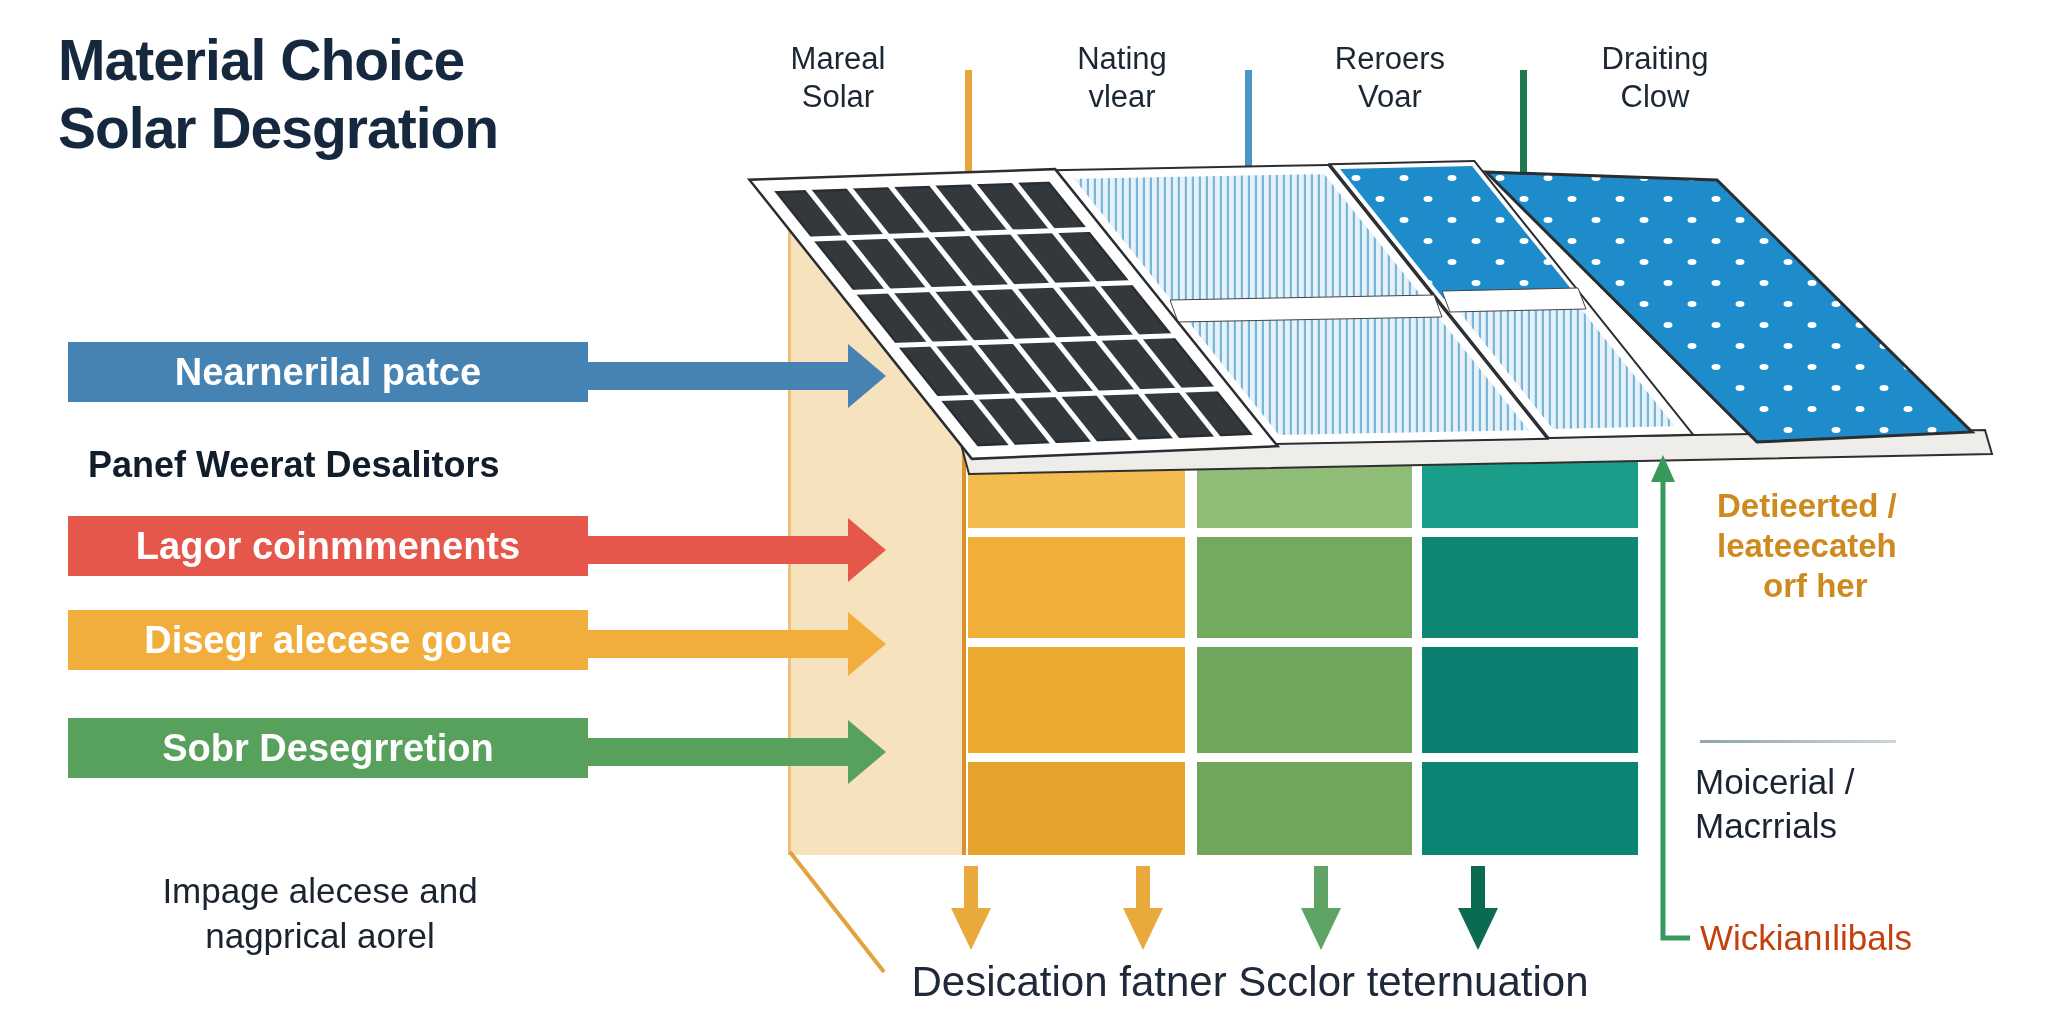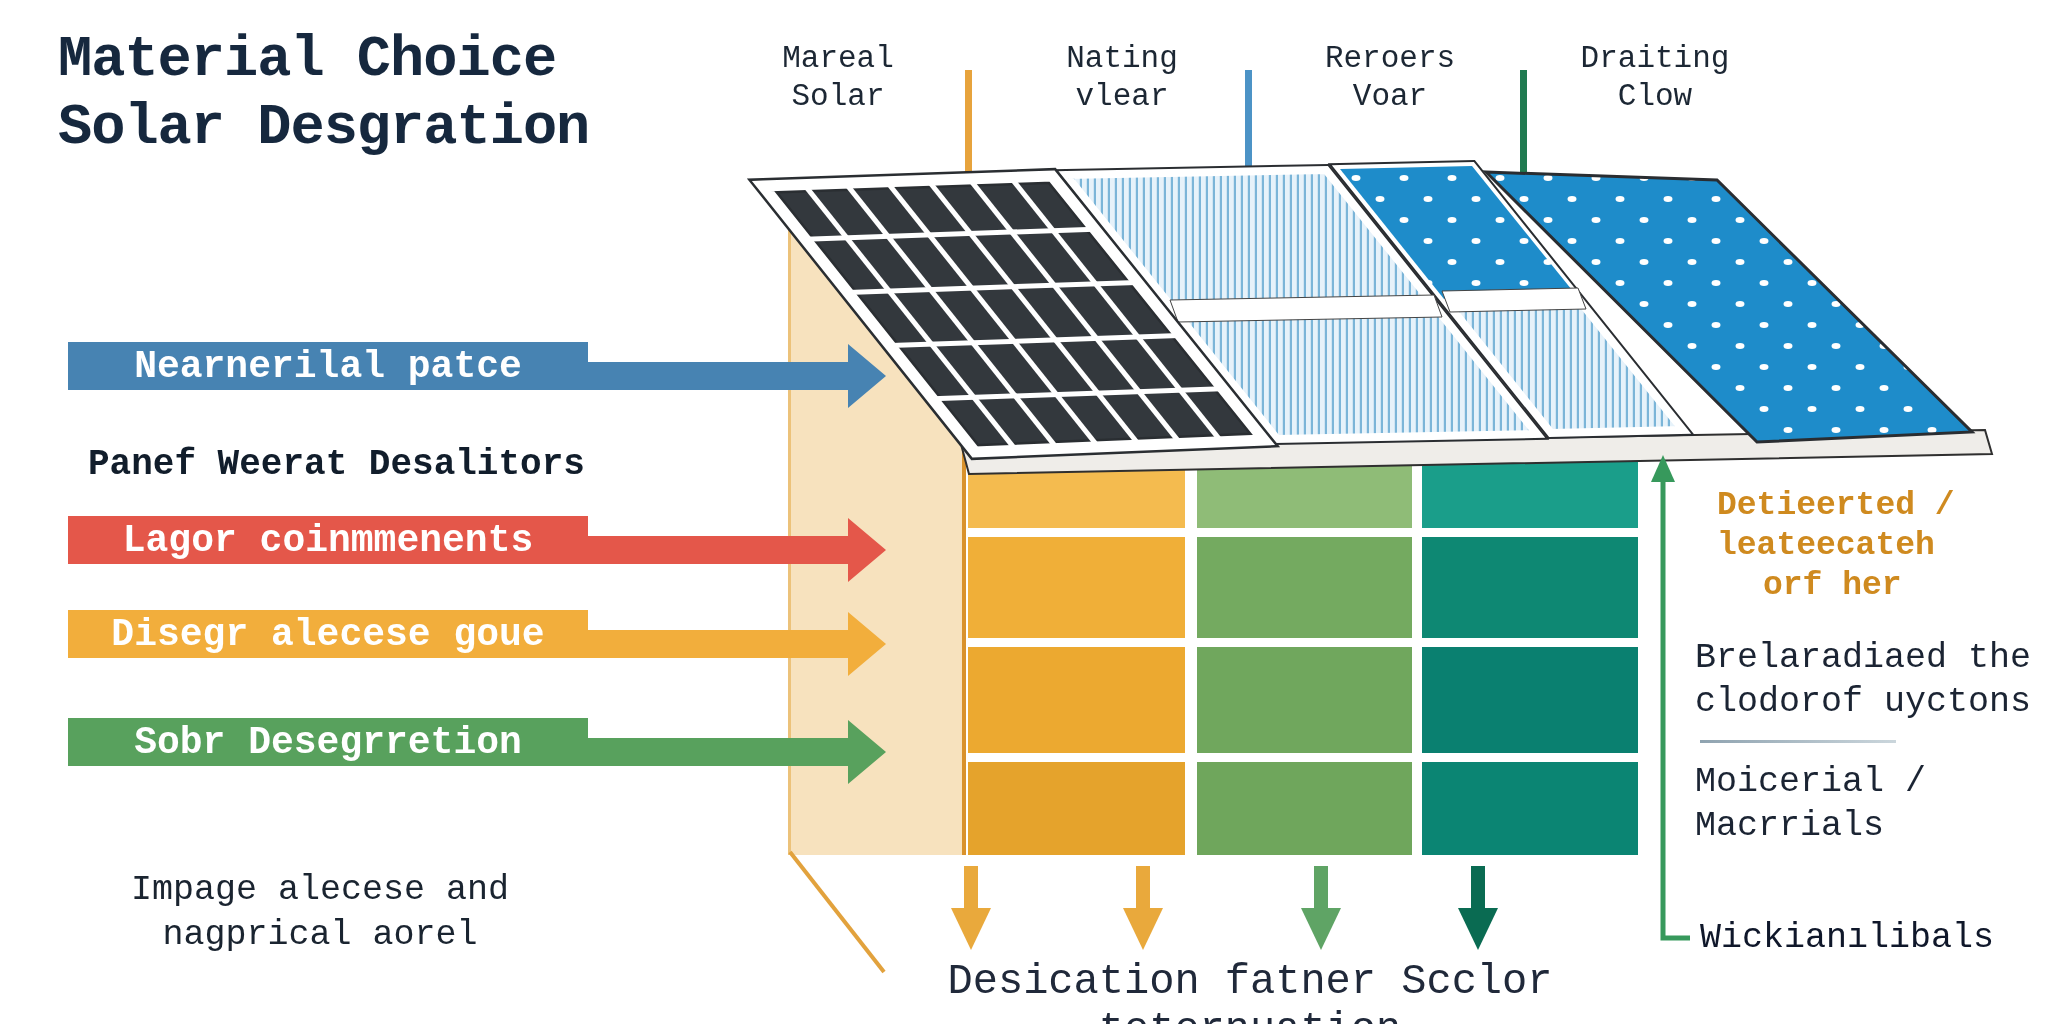--- a/index.html
+++ b/index.html
@@ -1,43 +1,43 @@
 <!DOCTYPE html>
 <html><head>
 <meta charset="utf-8">
 <style>
   html,body{margin:0;padding:0;background:#ffffff;}
   #canvas{
     position:relative;width:2048px;height:1024px;overflow:hidden;
-    background:#ffffff;font-family:Liberation Mono, monospace;
+    background:#ffffff;font-family:Liberation Sans, sans-serif;
   }
   .abs{position:absolute;}
   
   #title{left:58px;top:26px;color:#16283E;font-weight:800;font-size:57px;line-height:68px;letter-spacing:-1px;}
   
   .top-label{top:40px;width:220px;text-align:center;color:#1C2734;font-size:31px;line-height:38px;font-weight:500;}
   .tick{top:70px;width:7px;height:106px;}
   
   #wall{left:788px;top:222px;width:175px;height:633px;border-left:3px solid #ECC27A;}
   #wall-edge{left:962px;top:396px;width:4px;height:459px;}
   .cell{position:absolute;}
   
-  .bar{left:68px;width:520px;height:48px;display:flex;align-items:center;justify-content:center;
+  .bar{left:68px;width:520px;height:60px;display:flex;align-items:center;justify-content:center;
        color:#ffffff;font-size:38px;font-weight:700;}
   #note1{left:88px;top:444px;color:#111D2B;font-size:36px;font-weight:600;}
   #footer-head{left:100px;top:816px;color:#15202E;font-size:41px;font-weight:700;}
   #footer-sub{left:60px;top:868px;width:520px;text-align:center;color:#1A2430;font-size:35px;line-height:45px;font-weight:400;}
   
   .rp{left:1695px;color:#1B2433;}
   #rp-highlight{top:486px;font-size:33px;line-height:40px;font-weight:600;margin-left:22px;}
   #rp-highlight .indent{padding-left:46px;}
   #rp-para1{top:636px;font-size:35px;line-height:44px;font-weight:500;}
   #rp-divider{left:1700px;top:740px;width:196px;height:3px;background:linear-gradient(to right,#8FA3B0,#CBD6DC);}
   #rp-para2{top:760px;font-size:35px;line-height:44px;font-weight:500;}
-  #rp-footnote{left:1700px;top:918px;font-size:35px;font-weight:500;color:#0f172a;}
+  #rp-footnote{left:1700px;top:918px;font-size:35px;font-weight:500;color:#c2410c;}
   
   #bottom-caption{left:880px;top:958px;width:740px;text-align:center;color:#20293A;font-size:42px;font-weight:500;}
   svg{position:absolute;left:0;top:0;}
 </style>
 </head>
 <body>
 
 <div id="canvas">
 
   <div class="abs" id="title">
@@ -192,24 +192,20 @@
       <polyline points="1690,938 1663,938 1663,478" fill="none" stroke-width="5" stroke="#37995C"></polyline>
       <polygon points="1651,482 1675,482 1663,455" fill="#37995C"></polygon>
     </g>
   </svg>
 
   <div class="abs rp" id="rp-highlight" style="color: rgb(207, 138, 31);">
     <div>Detieerted /</div>
     <div>leateecateh</div>
     <div class="indent">orf her</div>
   </div>
-  <div class="abs rp" id="rp-para1">
-    <div>Brelaradiaed the</div>
-    <div>clodorof uyctons</div>
-  </div>
   <div class="abs" id="rp-divider"></div>
   <div class="abs rp" id="rp-para2">
     <div>Moicerial /</div>
     <div>Macrrials</div>
   </div>
   <div class="abs" id="rp-footnote">Wickianılibals</div>
 
   <div class="abs" id="bottom-caption">Desication fatner Scclor teternuation</div>
 
 </div>

